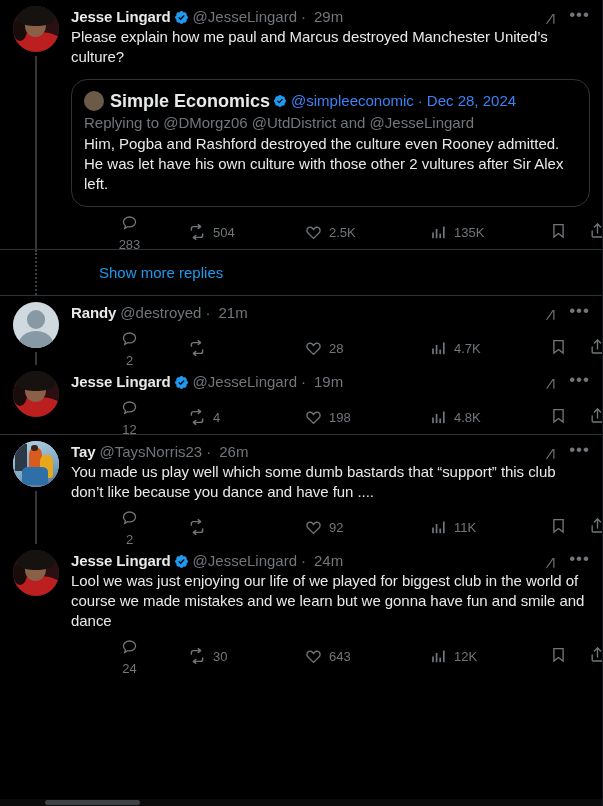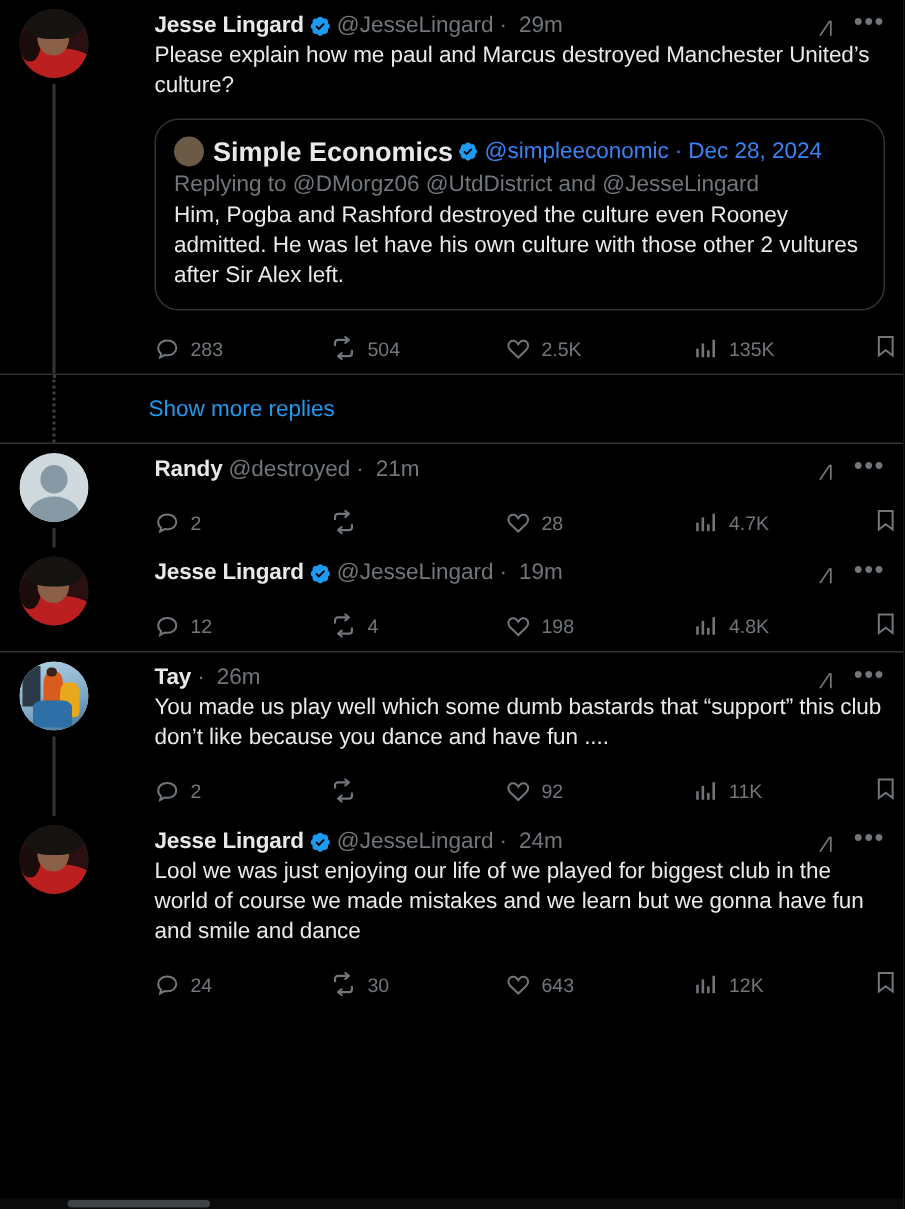--- a/index.html
+++ b/index.html
@@ -24,21 +24,20 @@
     background: #000000;
     border-right: 1px solid #16181c;
     overflow: hidden;
   }
 
   
   .tweet {
     position: relative;
     display: flex;
     padding: 6px 12px 2px 13px;
-    gap: 32px;
   }
   .tweet.with-divider { border-top: 1px solid #2f3336; }
 
   .gutter {
     position: relative;
     width: 46px;
     flex: 0 0 46px;
     margin-right: 12px;
   }
 
@@ -159,21 +158,21 @@
     color: #71767b;
     font-size: 13px;
     max-width: 530px;
   }
   .act {
     display: flex;
     align-items: center;
     gap: 7px;
     flex: 0 0 auto;
   }
-  .act-reply  { width: 117px; }
+  .act-reply  { width: 117px; flex-direction: column; }
   .act-rt     { width: 117px; }
   .act-like   { width: 125px; }
   .act-views  { width: 120px; }
   .act svg { display: block; }
   .act-spacer { flex: 1 1 auto; }
   .act-end { display: flex; align-items: center; gap: 22px; }
   .cnt { font-size: 13px; color: #71767b; line-height: 13px; }
 
   
   .showmore-row {
@@ -600,20 +599,21 @@
             <div class="p2"></div>
           <div class="p3"></div>
             <div class="h1"></div>
         </div>
       </div>
       <div class="threadline"></div>
     </div>
     <div class="body">
       <div class="hdr">
         <span class="name">Tay</span>
+        <span class="handle">@TaysNorris23</span>
         <span class="dot">·</span>
         <span class="time">26m</span>
         <span class="hdr-right">
           <span>
             <svg class="grok-icon" viewBox="0 0 24 24">
                 <g fill="#71767b">
                   <path d="M7.5 20.9h-1.9l9.5-14h1.9z"></path>
                   <path d="M17.6 20.9h-1.65V6.9h1.65z"></path>
                 </g>
               </svg>

